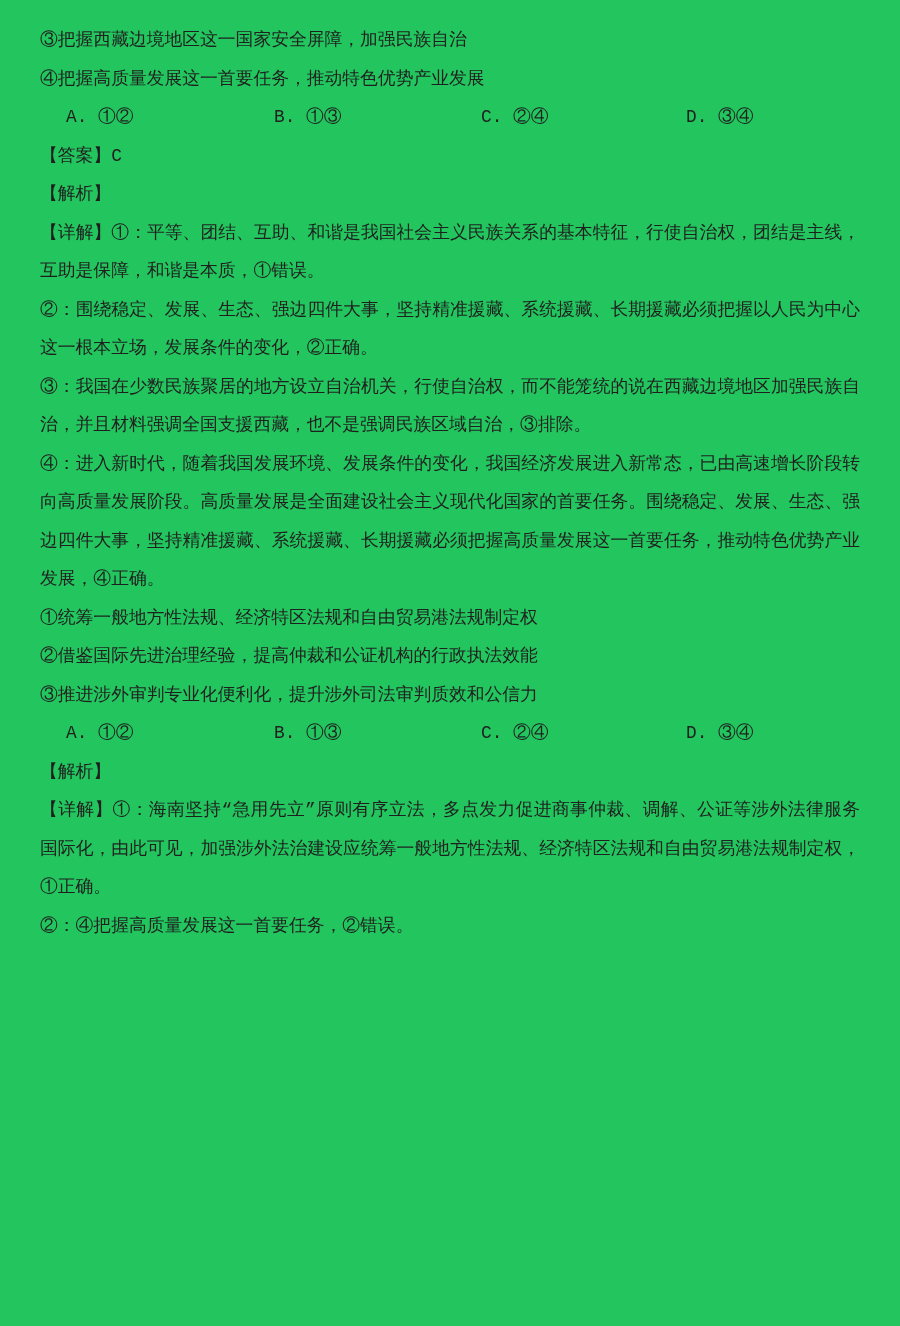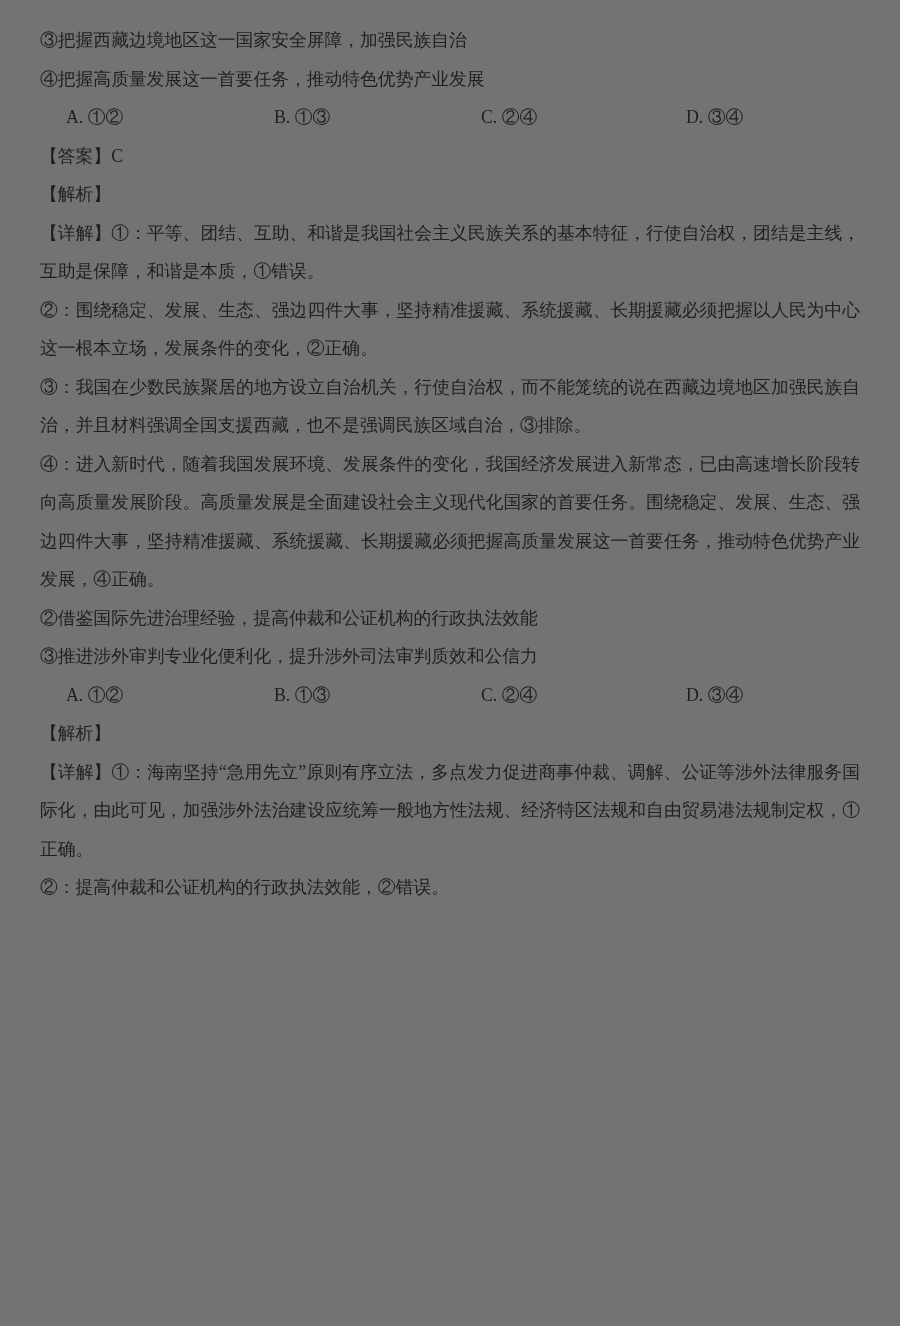--- a/index.html
+++ b/index.html
@@ -8,23 +8,23 @@
     padding: 0;
     background: #ffffff;
   }
   .page {
     position: relative;
     width: 900px;
     min-height: 1326px;
     margin: 0 auto;
     box-sizing: border-box;
     padding: 21px 40px 30px 40px;
-    background: #737373;
+    background: #22c55e;
     color: #1f1f1f;
-    font-family: Liberation Serif, serif;
+    font-family: Liberation Mono, monospace;
     font-size: 17.8px;
     line-height: 38.5px;
     text-align: justify;
     text-justify: inter-ideograph;
   }
   .page p {
     margin: 0;
     padding: 0;
   }
   .choices-row {
@@ -53,27 +53,28 @@
     <span class="choice">D. ③④</span>
   </div>
 
   <p>【答案】C</p>
   <p>【解析】</p>
   <p>【详解】①：平等、团结、互助、和谐是我国社会主义民族关系的基本特征，行使自治权，团结是主线，互助是保障，和谐是本质，①错误。</p>
   <p>②：围绕稳定、发展、生态、强边四件大事，坚持精准援藏、系统援藏、长期援藏必须把握以人民为中心这一根本立场，发展条件的变化，②正确。</p>
   <p>③：我国在少数民族聚居的地方设立自治机关，行使自治权，而不能笼统的说在西藏边境地区加强民族自治，并且材料强调全国支援西藏，也不是强调民族区域自治，③排除。</p>
   <p>④：进入新时代，随着我国发展环境、发展条件的变化，我国经济发展进入新常态，已由高速增长阶段转向高质量发展阶段。高质量发展是全面建设社会主义现代化国家的首要任务。围绕稳定、发展、生态、强边四件大事，坚持精准援藏、系统援藏、长期援藏必须把握高质量发展这一首要任务，推动特色优势产业发展，④正确。</p>
 
+  <p>①统筹一般地方性法规、经济特区法规和自由贸易港法规制定权</p>
   <p>②借鉴国际先进治理经验，提高仲裁和公证机构的行政执法效能</p>
   <p>③推进涉外审判专业化便利化，提升涉外司法审判质效和公信力</p>
 
   <div class="choices-row">
     <span class="choice">A. ①②</span>
     <span class="choice">B. ①③</span>
     <span class="choice">C. ②④</span>
     <span class="choice">D. ③④</span>
   </div>
 
   <p>【解析】</p>
   <p>【详解】①：海南坚持“急用先立”原则有序立法，多点发力促进商事仲裁、调解、公证等涉外法律服务国际化，由此可见，加强涉外法治建设应统筹一般地方性法规、经济特区法规和自由贸易港法规制定权，①正确。</p>
-  <p>②：提高仲裁和公证机构的行政执法效能，②错误。</p>
+  <p>②：④把握高质量发展这一首要任务，②错误。</p>
 
 </div>
 
 </body></html>

